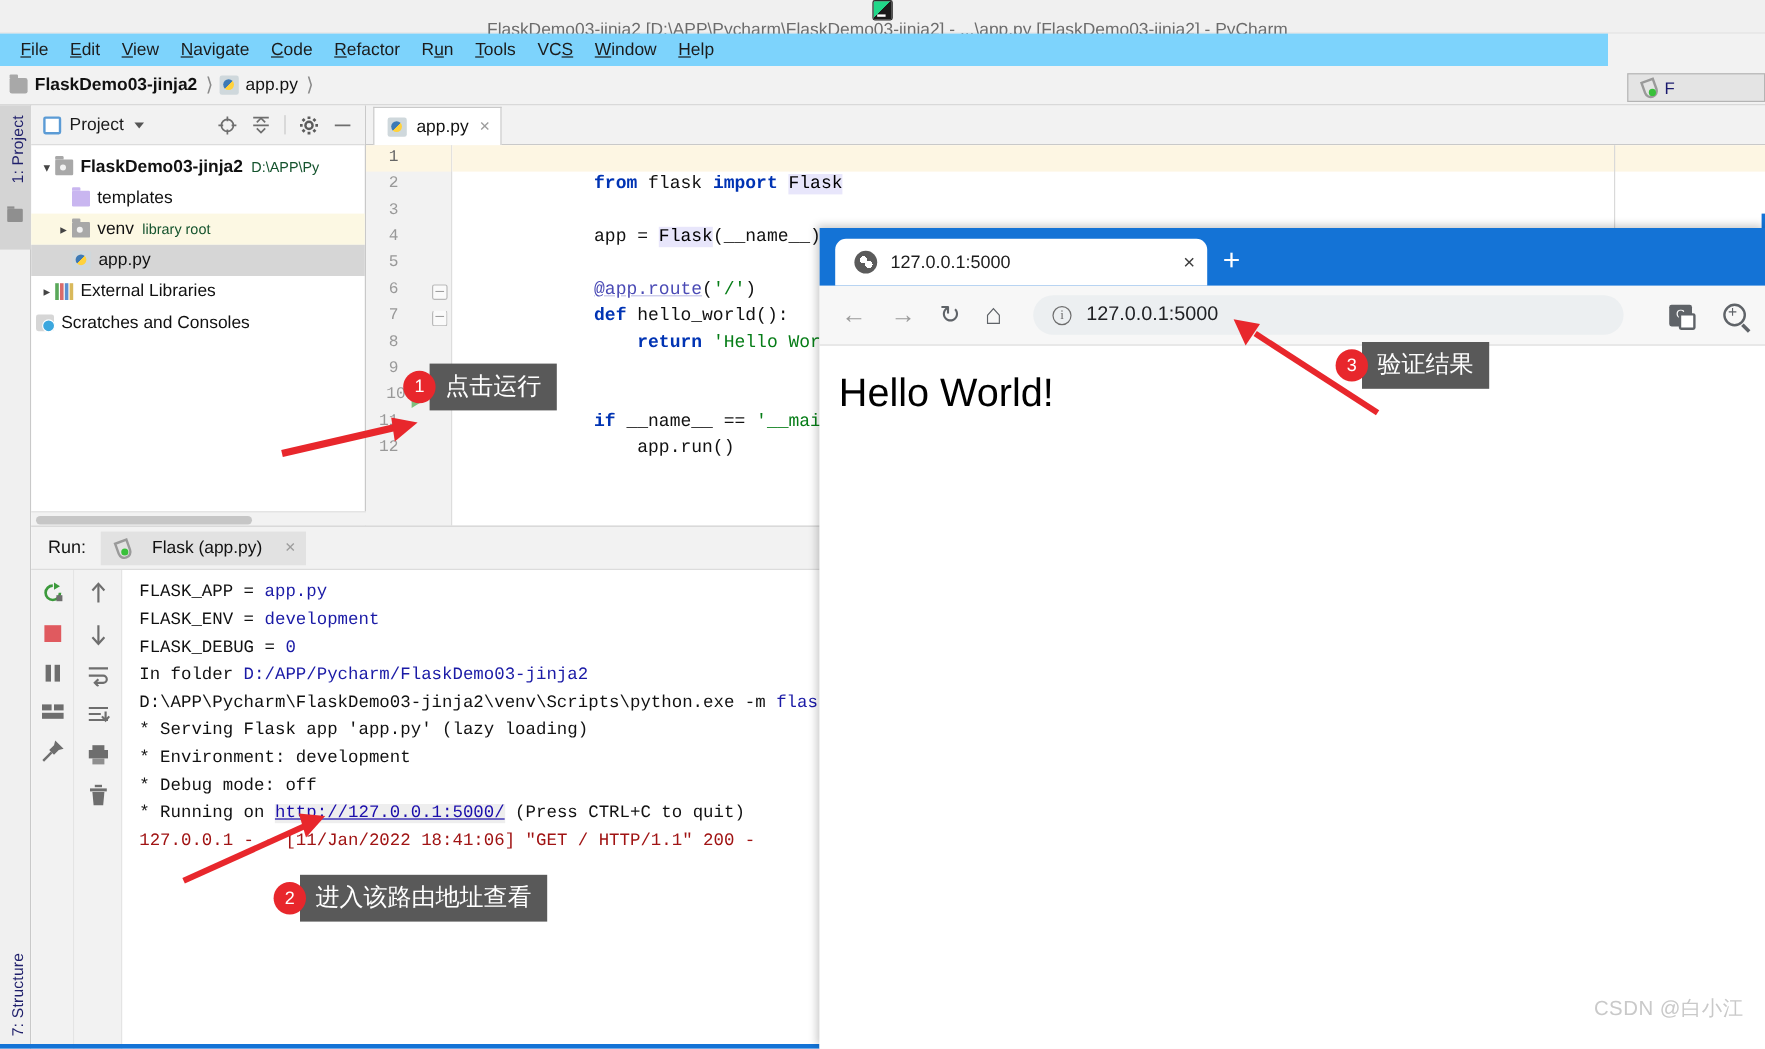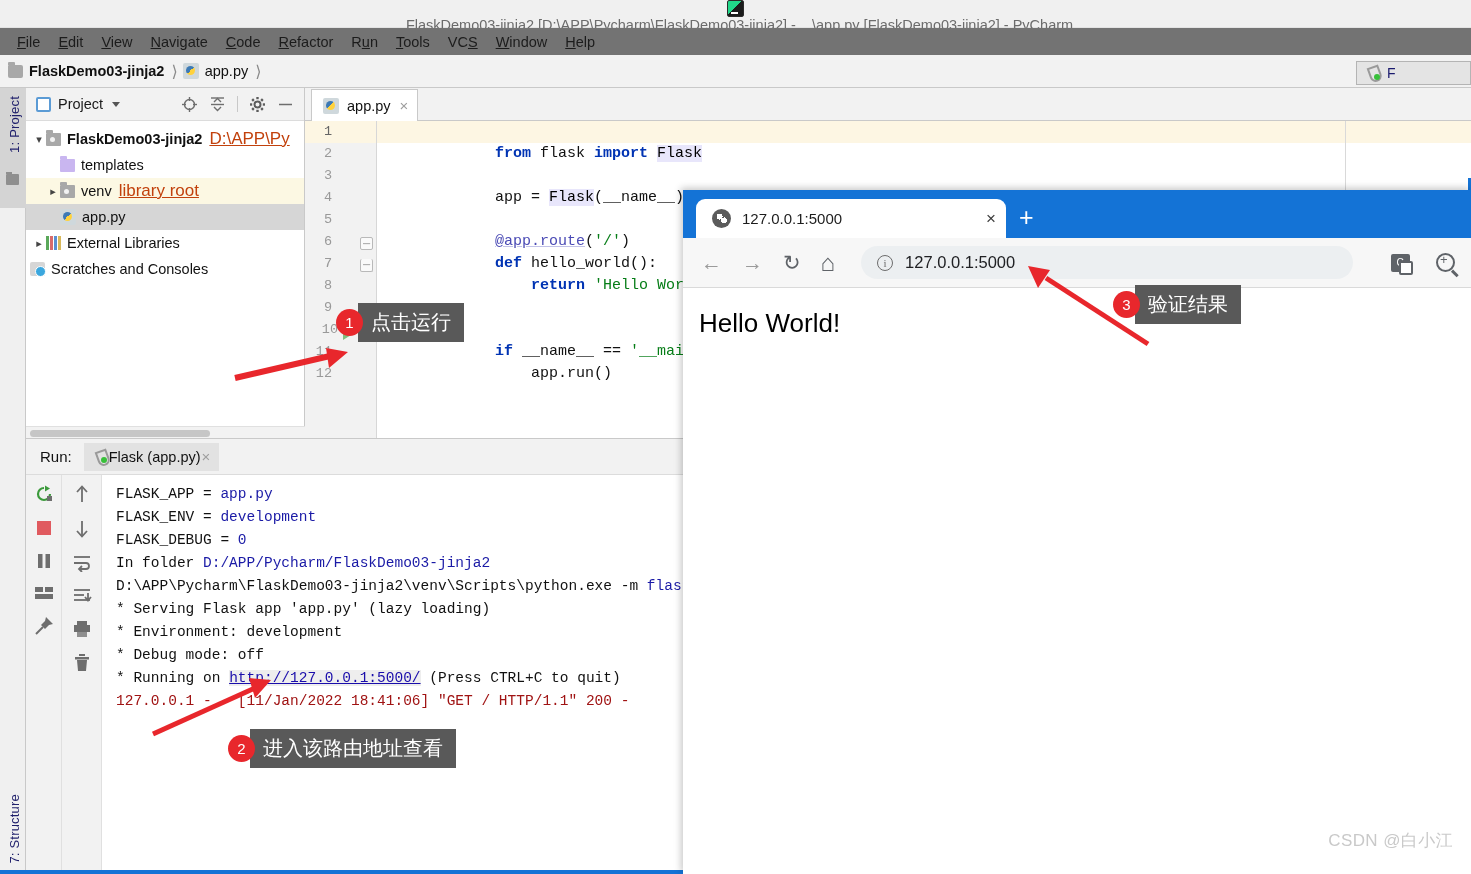--- a/index.html
+++ b/index.html
@@ -24,22 +24,22 @@
     width: 17px; height: 17px; border-radius: 2px; margin-right: 8px;
     background: linear-gradient(135deg,#21d789 0%,#21d789 45%,#1b1b1b 45%,#1b1b1b 100%);
     border: 1px solid #2b2b2b; position: relative; flex: none;
   }
   .pc-appicon::after{
     content:""; position:absolute; left:3px; bottom:2px; width:7px; height:2px; background:#ffffff;
   }
   .pc-title { font-size: 14.5px; color: #6c6c6c; white-space: nowrap; }
 
   .pc-menubar {
-    position: absolute; left: 0; top: 28px; width: 1471px; height: 27px;
-    background: #737373; display: flex; align-items: center; padding-left: 8px;
+    position: absolute; left: 0; top: 28px; width: 1340px; height: 27px;
+    background: #7dd3fc; display: flex; align-items: center; padding-left: 8px;
   }
   .pc-menu-item {
     font-size: 14.5px; color: #1c1c1c; padding: 2px 9px; white-space: nowrap; cursor: default;
   }
   .pc-menu-item u { text-decoration: underline; }
 
   .pc-breadcrumbbar {
     position: absolute; left: 0; top: 55px; width: 1471px; height: 33px;
     background: #f2f2f2; display: flex; align-items: center; padding-left: 8px;
     border-bottom: 1px solid #c9c9c9;
@@ -123,21 +123,21 @@
   .tree-row {
     height: 26px; display: flex; align-items: center; padding-left: 6px; white-space: nowrap;
   }
   .tree-row.sel { background: #d6d6d6; }
   .tree-row.hl  { background: #fcf8e3; }
   .arrow {
     width: 14px; text-align: center; color: #444; font-size: 11px; flex: none; user-select: none;
   }
   .tree-label { font-size: 14.5px; }
   .tree-label.bold { font-weight: bold; }
-  .tree-sub { color: #c2410c; margin-left: 7px; font-size: 17px; text-decoration: underline; }
+  .tree-sub { color: #14532d; margin-left: 7px; font-size: 12px; }
   .ic-sq { width:15px; height:13px; margin-right:6px; flex:none; border-radius:1px; position:relative; }
   .ic-sq::before{ content:""; position:absolute; left:0; top:-3px; width:7px; height:3px; border-radius:1px 1px 0 0; }
   .f-grey { background:#a8a8a8; } .f-grey::before{ background:#a8a8a8; }
   .f-grey::after{ content:""; position:absolute; left:4px; top:4px; width:5px;height:5px; border-radius:50%; background:#f2f2f2;}
   .f-purple{ background:#c9b6f0; } .f-purple::before{ background:#c9b6f0; }
   .ic-lib {
     width:15px;height:14px;margin-right:6px;flex:none;
     background:
       linear-gradient(#5aa85a,#5aa85a) 0 0/3px 100% no-repeat,
       linear-gradient(#d96b6b,#d96b6b) 4px 0/3px 100% no-repeat,
@@ -200,21 +200,21 @@
   .plain { color:#111; }
 
   
   .run-panel {
     position: absolute; left: 26px; top: 438px; right: 0; bottom: 0; background: #ffffff;
     border-top: 1px solid #c9c9c9;
   }
   .run-header { height: 36px; background:#f2f2f2; display:flex; align-items:center; padding-left:14px; gap:12px;
                 border-bottom:1px solid #dcdcdc; }
   .run-label { font-size: 15px; color:#111; }
-  .run-tab { height:28px; background:#e2e2e2; display:flex; align-items:center; gap:1px; padding:0 9px;
+  .run-tab { height:28px; background:#e2e2e2; display:flex; align-items:center; gap:19px; padding:0 9px;
              font-size:14.5px; color:#111;}
   .run-tab .x { color:#9d9d9d; font-size:15px; }
 
   .run-body { position:absolute; left:0; top:36px; right:0; bottom:0; display:flex; }
   .run-tools { width:36px; background:#f2f2f2; border-right:1px solid #e0e0e0; padding-top:9px;
                display:flex; flex-direction:column; align-items:center; gap:15px; flex:none;}
   .run-tools2 { width:40px; background:#f2f2f2; border-right:1px solid #e0e0e0; padding-top:9px;
                display:flex; flex-direction:column; align-items:center; gap:15px; flex:none;}
   .console {
     flex:1; background:#fff; font-family:"Liberation Mono", monospace; font-size:14.5px;
@@ -264,21 +264,21 @@
     text-align:center;line-height:18px; position:relative;
   }
   .tr-ic::after{ content:""; position:absolute; right:-3px; bottom:-3px; width:10px;height:10px;
     background:#fff; border:2px solid #5f6368; border-radius:2px;}
   .zoom-ic { width:19px;height:19px;border:2px solid #5f6368;border-radius:50%; position:relative; }
   .zoom-ic::after{ content:""; position:absolute; right:-6px; bottom:-4px; width:8px;height:2.5px;
     background:#5f6368; transform:rotate(45deg);}
   .zoom-ic::before{ content:"+"; position:absolute; left:2px; top:-3px; font-size:13px; color:#5f6368; }
 
   .b-content { position:absolute; left:0; top:97px; right:0; bottom:0; background:#fff; border-top:1px solid #dadada; }
-  .hello { position:absolute; left:16px; top:20px; font-size:26px; color:#000; font-weight:normal; }
+  .hello { position:absolute; left:16px; top:20px; font-size:33px; color:#000; font-weight:normal; }
 
   
   .callout { position:absolute; display:flex; align-items:center; }
   .badge {
     width:27px;height:27px;border-radius:50%;background:#e8272c;color:#fff;
     font-size:15px; display:flex;align-items:center;justify-content:center; z-index:3;
     font-family:"Liberation Sans",sans-serif;
   }
   .bubble {
     background:#595959; color:#fff; font-size:20px; padding:7px 13px; margin-left:-5px;

